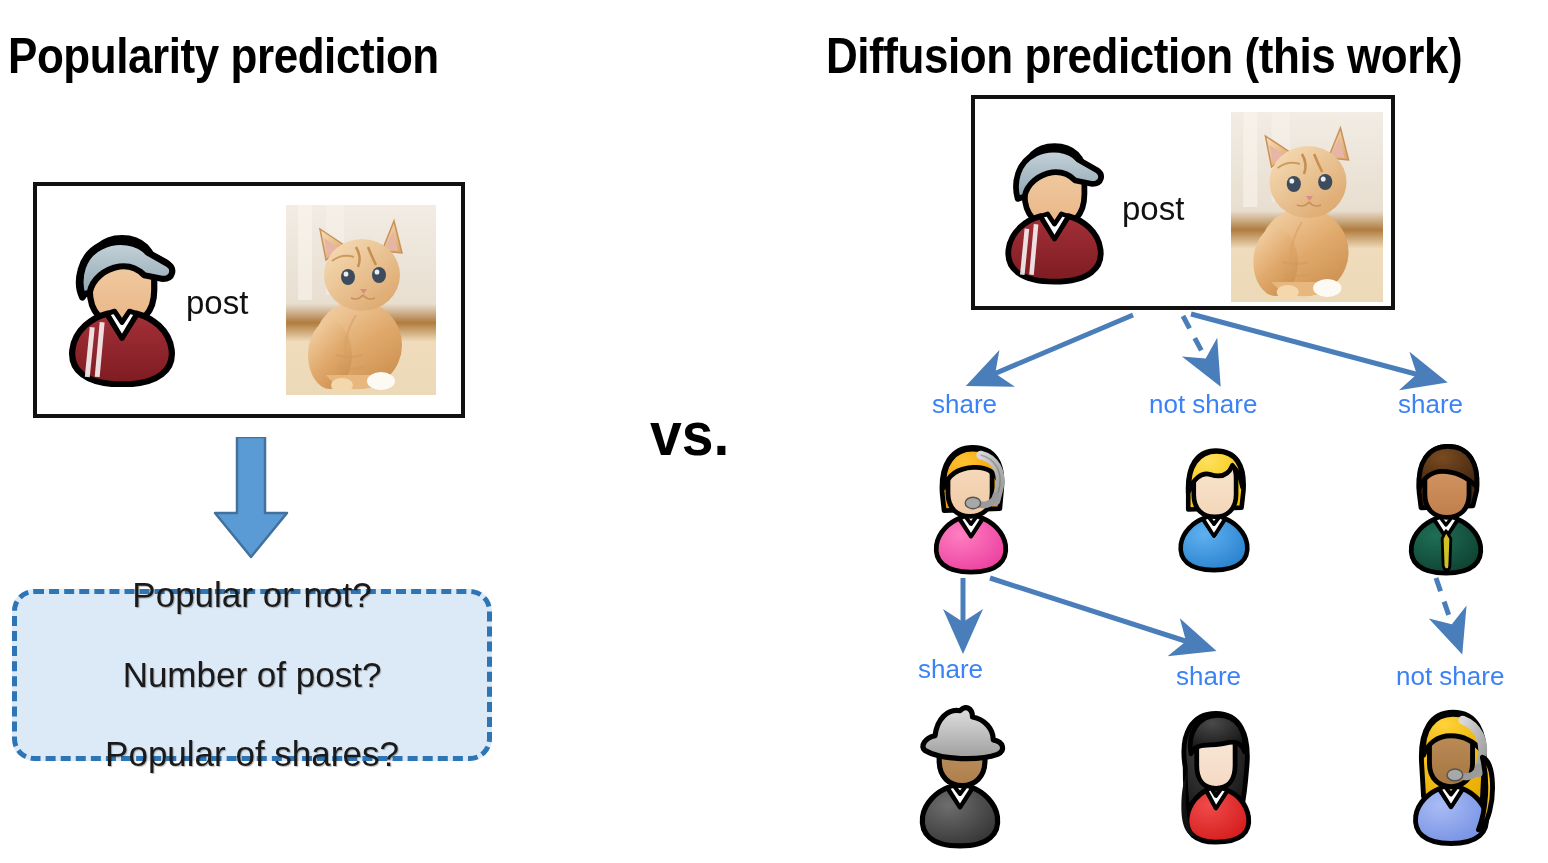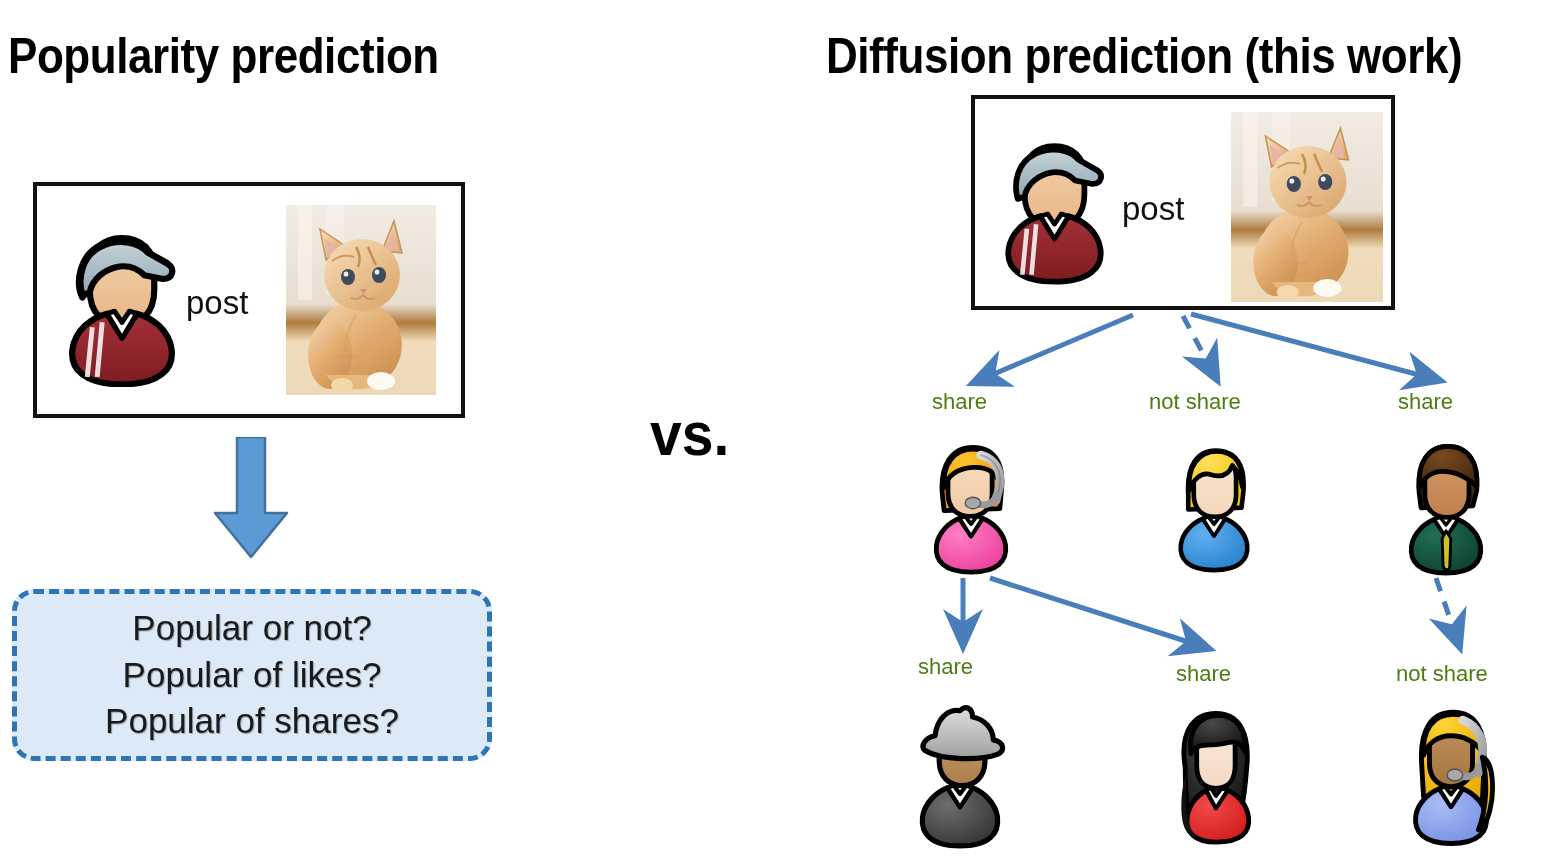--- a/index.html
+++ b/index.html
@@ -24,26 +24,26 @@
 
   .kitten{position:absolute;overflow:hidden;background:#efe3d4;}
   #kitten-left{left:286px;top:205px;width:150px;height:190px;}
   #kitten-right{left:1231px;top:112px;width:152px;height:190px;}
 
   .kitten svg{display:block;width:100%;height:100%;}
 
   .avatar{position:absolute;}
   .avatar svg{display:block;width:100%;height:100%;}
 
-  .edge-label{position:absolute;font-size:22px;color:#4d7c0f;white-space:nowrap;}
+  .edge-label{position:absolute;font-size:26px;color:#3b82f6;white-space:nowrap;}
 
   .dashbox{position:absolute;left:12px;top:589px;width:480px;height:172px;
            background:#dce9f7;border:5px dashed #2e75b6;border-radius:22px;
            box-sizing:border-box;display:flex;flex-direction:column;
-           align-items:center;justify-content:center;}
+           align-items:center;justify-content:center;gap:33px;}
   .dashbox div{font-size:35px;color:#1a1a1a;line-height:1.33;
                text-shadow:1px 1px 1px rgba(0,0,0,.28);}
 
   #big-arrow{position:absolute;left:207px;top:437px;width:88px;height:122px;}
   #big-arrow svg{display:block;width:100%;height:100%;}
 
   #edges{position:absolute;left:0;top:0;width:1548px;height:863px;pointer-events:none;}
 </style>
 </head>
 <body>
@@ -133,21 +133,21 @@
 </div>
 
 <div id="big-arrow">
   <svg viewBox="0 0 88 122">
     <polygon points="30,0 58,0 58,76 80,76 44,120 8,76 30,76" fill="#5b9bd5" stroke="#41719c" stroke-width="2.5" stroke-linejoin="round"></polygon>
   </svg>
 </div>
 
 <div class="dashbox">
   <div>Popular or not?</div>
-  <div>Popular of likes?</div>
+  <div>Number of post?</div>
   <div>Popular of shares?</div>
 </div>
 
 <div class="postbox" id="post-box-right"></div>
 
 <div class="avatar" id="avatar-right-author" style="left:997px;top:122px;width:115px;height:163px;">
   <svg viewBox="0 0 100 140">
     <defs>
       <linearGradient id="capB" x1="0" y1="0" x2="0" y2="1">
         <stop offset="0" stop-color="#c6d3da"></stop>

